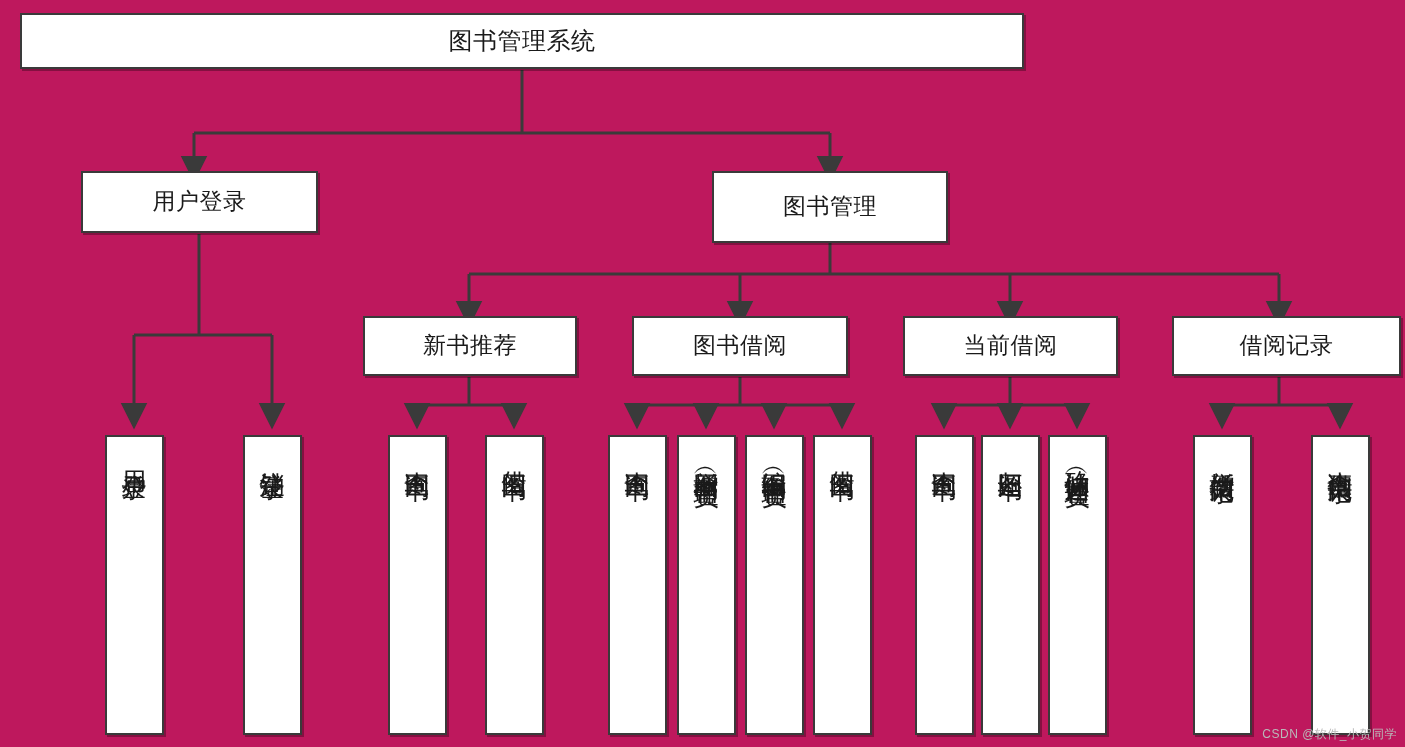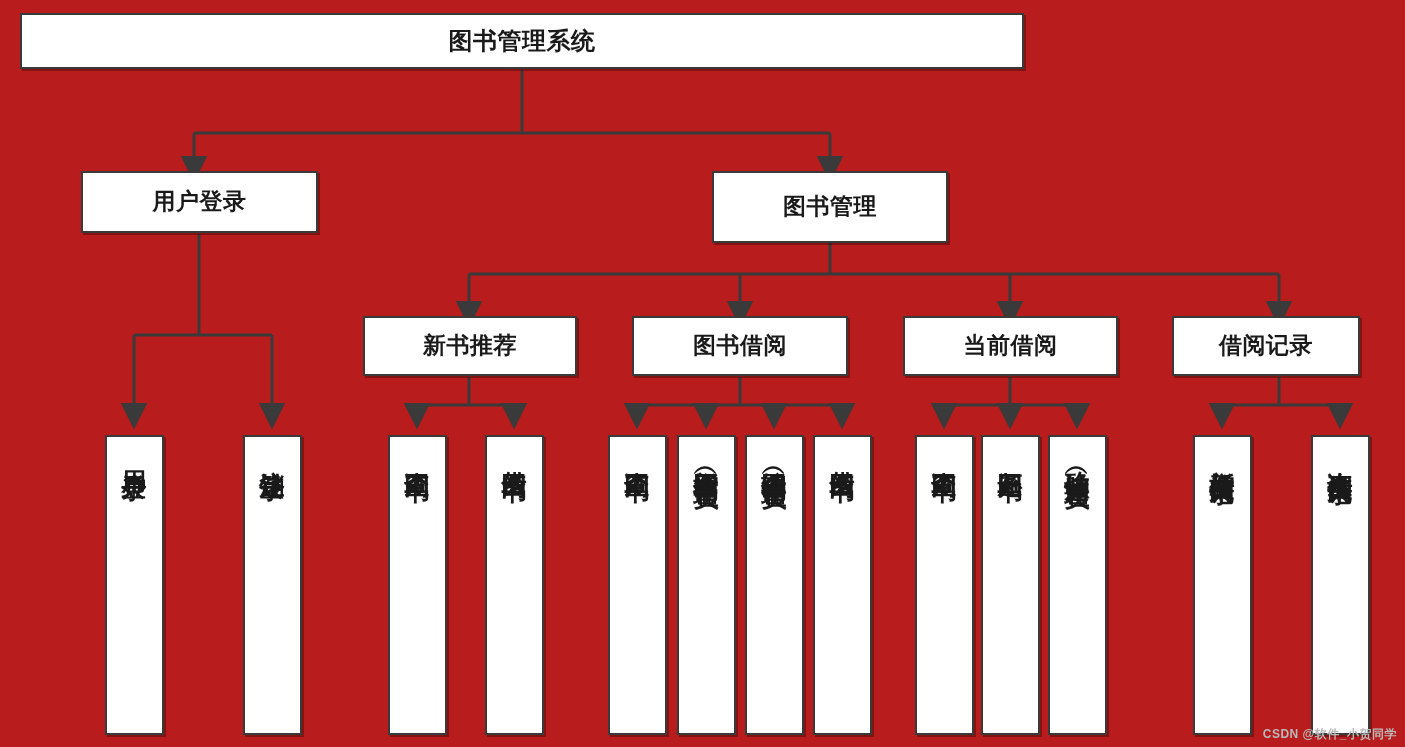--- a/index.html
+++ b/index.html
@@ -8,23 +8,22 @@
     padding: 0;
     background: #ffffff;
   }
   body {
     font-family: "Liberation Sans", "DejaVu Sans", sans-serif;
   }
   #canvas {
     position: relative;
     width: 1405px;
     height: 747px;
-    background: #b91c1c;
+    background: #be185d;
     overflow: hidden;
-    font-weight: bold;
   }
   
   #connectors {
     position: absolute;
     left: 0;
     top: 0;
     width: 1405px;
     height: 747px;
     pointer-events: none;
   }
@@ -150,21 +149,21 @@
   </div>
 
   <div class="node horiz" style="left:632px; top:316px; width:216px; height:60px;">
     <span class="label">图书借阅</span>
   </div>
 
   <div class="node horiz" style="left:903px; top:316px; width:215px; height:60px;">
     <span class="label">当前借阅</span>
   </div>
 
-  <div class="node horiz" style="left:1172px; top:316px; width:188px; height:60px;">
+  <div class="node horiz" style="left:1172px; top:316px; width:229px; height:60px;">
     <span class="label">借阅记录</span>
   </div>
 
   <div class="node vert" style="left:105px; top:435px; width:59px; height:300px;">
     <span class="label">用户登录</span>
   </div>
 
   <div class="node vert" style="left:243px; top:435px; width:59px; height:300px;">
     <span class="label">注销登录</span>
   </div>

